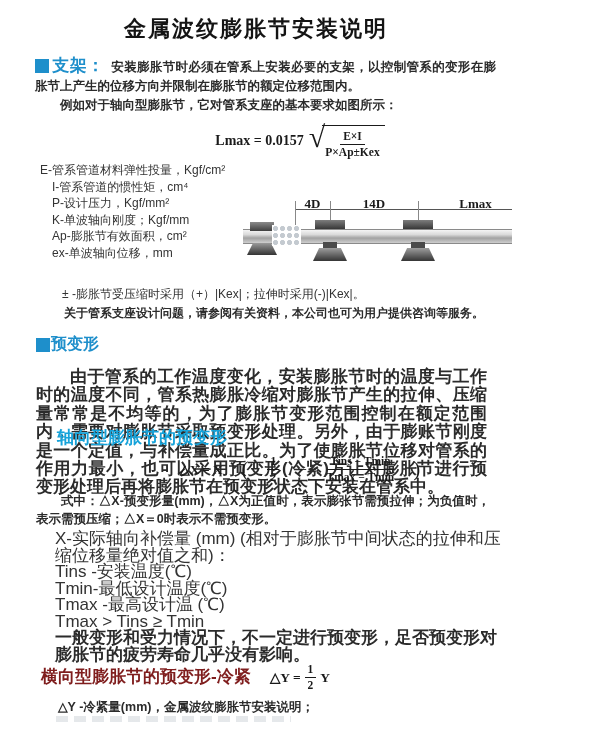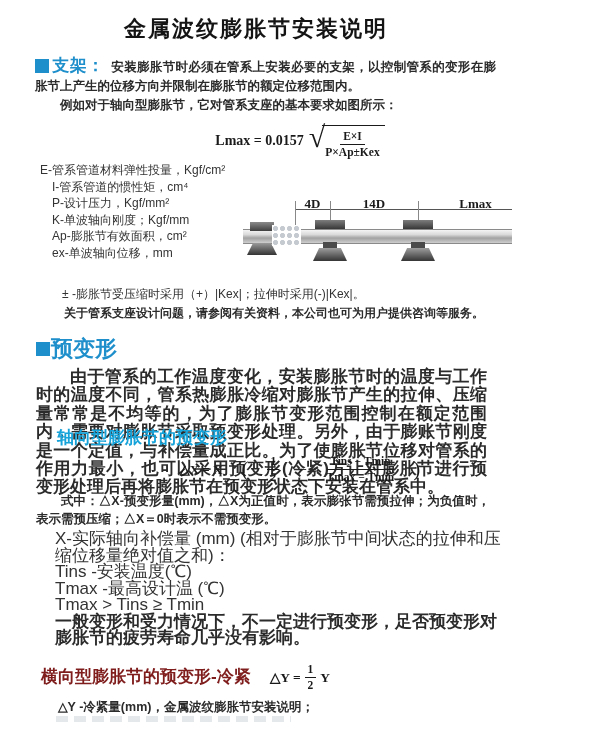--- a/index.html
+++ b/index.html
@@ -64,21 +64,21 @@
   .support{position:absolute;top:24px;width:34px;height:42px;}
   .sp1{left:70px}.sp2{left:158px}.sp3{left:273px}
   .clamp{position:absolute;top:0;left:2px;right:2px;height:9px;
          background:linear-gradient(#7d7d7d,#383838);}
   .neck{position:absolute;top:22px;left:10px;width:14px;height:7px;background:#4a4a4a;}
   .base{position:absolute;top:28px;left:0;width:34px;height:13px;
         background:linear-gradient(#9d9d9d,#353535);
         clip-path:polygon(18% 0,82% 0,100% 100%,0 100%);}
 
   
-  .preform-head{position:absolute;top:334px;left:36px;font-size:22px;font-weight:bold;
+  .preform-head{position:absolute;top:334px;left:36px;font-size:16px;font-weight:bold;
                 color:#1e8fcb;display:flex;align-items:center;}
   .preform-head .sq{margin-right:1px;vertical-align:0;}
   .preform-para{position:absolute;top:368px;left:36px;right:25px;font-size:17px;
                 line-height:18.4px;font-weight:bold;text-align:justify;text-indent:2em;}
 
   .axial-head{position:absolute;top:426px;left:57px;font-size:17px;font-weight:bold;color:#16a3da;}
   .f2{position:absolute;top:455px;left:0;width:600px;display:flex;justify-content:center;
       align-items:center;gap:19px;font-size:13px;}
   .explain{position:absolute;top:492px;left:36px;right:22px;font-size:12.5px;line-height:18px;
            font-weight:bold;text-align:justify;text-indent:2em;}
@@ -182,20 +182,21 @@
       <span class="den">Tmax − Tmin</span>
     </span>
     <span class="paren">)</span>
   </div>
 
   <div class="explain">式中：△X-预变形量(mm)，△X为正值时，表示膨张节需预拉伸；为负值时，表示需预压缩；△X＝0时表示不需预变形。</div>
 
   <div class="axial-lines">
     <div>X-实际轴向补偿量 (mm) (相对于膨胀节中间状态的拉伸和压缩位移量绝对值之和)：</div>
     <div>Tins -安装温度(℃)</div>
+    <div>Tmin-最低设计温度(℃)</div>
     <div>Tmax -最高设计温  (℃)</div>
     <div>Tmax &gt; Tins ≥ Tmin</div>
     <div class="bold">一般变形和受力情况下，不一定进行预变形，足否预变形对膨胀节的疲劳寿命几乎没有影响。</div>
   </div>
 
   <div class="lateral-head">横向型膨胀节的预变形-冷紧</div>
 
   <div class="formula f3">
     <span>△Y =</span>
     <span class="frac up">

